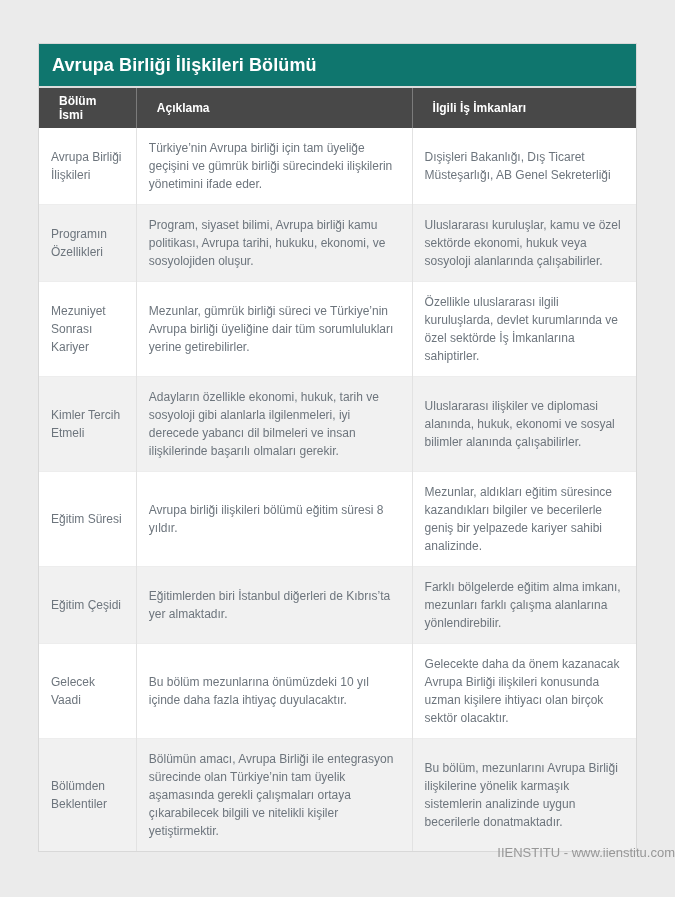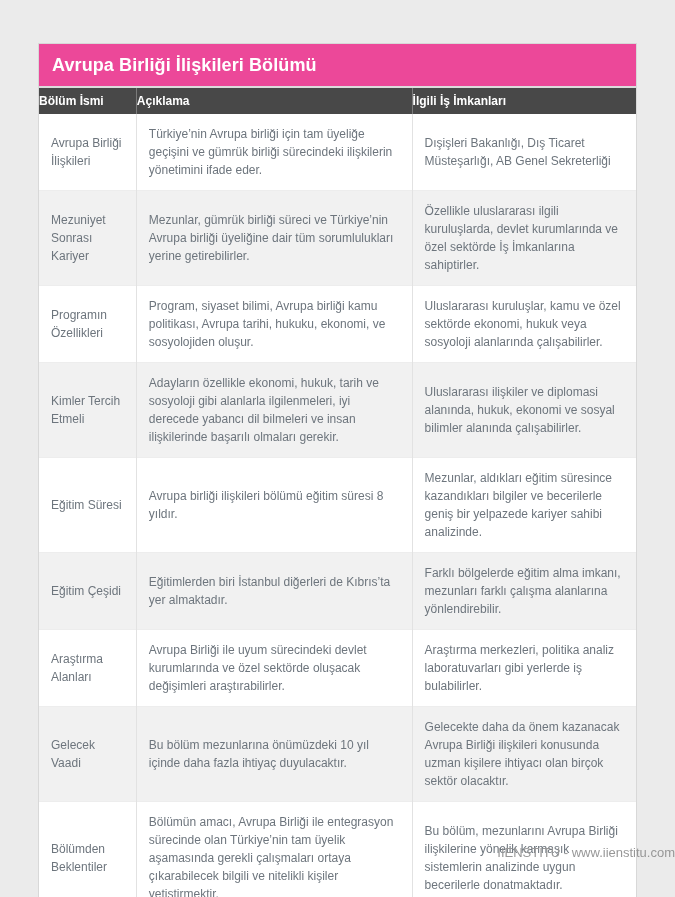--- a/index.html
+++ b/index.html
@@ -19,21 +19,21 @@
   .card {
     position: absolute;
     left: 38px;
     top: 43px;
     width: 599px;
     background: #ffffff;
     border: 1px solid #d8d8d8;
     box-sizing: border-box;
   }
   .title-bar {
-    background: #ec4899;
+    background: #0f766e;
     color: #ffffff;
     font-size: 18px;
     font-weight: bold;
     padding: 11px 22px 10px 13px;
     border-bottom: 2px solid #dcdcdc;
     letter-spacing: 0.1px;
   }
   table.dept-table {
     width: 100%;
     border-collapse: collapse;
@@ -41,21 +41,21 @@
   }
   table.dept-table col.col-name   { width: 16.3%; }
   table.dept-table col.col-desc   { width: 46.2%; }
   table.dept-table col.col-jobs   { width: 37.5%; }
   thead th {
     background: #484848;
     color: #ffffff;
     font-size: 12px;
     font-weight: bold;
     text-align: left;
-    padding: 6px 0;
+    padding: 6px 20px;
     border-left: 1px solid rgba(255,255,255,0.28);
   }
   thead th:first-child { border-left: none; }
   tbody td {
     font-size: 12px;
     line-height: 1.5;
     color: #6d757d;
     padding: 11px 12px;
     vertical-align: middle;
     border-left: 1px solid #e2e2e2;
@@ -96,54 +96,49 @@
         </tr>
       </thead>
       <tbody id="table-body">
   <tr>
     <td class="c-name">Avrupa Birliği İlişkileri</td>
     <td class="c-desc">Türkiye’nin Avrupa birliği için tam üyeliğe geçişini ve gümrük birliği sürecindeki ilişkilerin yönetimini ifade eder.</td>
     <td class="c-jobs">Dışişleri Bakanlığı, Dış Ticaret Müsteşarlığı, AB Genel Sekreterliği</td>
   </tr>
 
   <tr>
+    <td class="c-name">Programın Özellikleri</td>
+    <td class="c-desc">Program, siyaset bilimi, Avrupa birliği kamu politikası, Avrupa tarihi, hukuku, ekonomi, ve sosyolojiden oluşur.</td>
+    <td class="c-jobs">Uluslararası kuruluşlar, kamu ve özel sektörde ekonomi, hukuk veya sosyoloji alanlarında çalışabilirler.</td>
+  </tr>
+
+  <tr>
     <td class="c-name">Mezuniyet Sonrası Kariyer</td>
     <td class="c-desc">Mezunlar, gümrük birliği süreci ve Türkiye’nin Avrupa birliği üyeliğine dair tüm sorumlulukları yerine getirebilirler.</td>
     <td class="c-jobs">Özellikle uluslararası ilgili kuruluşlarda, devlet kurumlarında ve özel sektörde İş İmkanlarına sahiptirler.</td>
-  </tr>
-
-  <tr>
-    <td class="c-name">Programın Özellikleri</td>
-    <td class="c-desc">Program, siyaset bilimi, Avrupa birliği kamu politikası, Avrupa tarihi, hukuku, ekonomi, ve sosyolojiden oluşur.</td>
-    <td class="c-jobs">Uluslararası kuruluşlar, kamu ve özel sektörde ekonomi, hukuk veya sosyoloji alanlarında çalışabilirler.</td>
   </tr>
 
   <tr>
     <td class="c-name">Kimler Tercih Etmeli</td>
     <td class="c-desc">Adayların özellikle ekonomi, hukuk, tarih ve sosyoloji gibi alanlarla ilgilenmeleri, iyi derecede yabancı dil bilmeleri ve insan ilişkilerinde başarılı olmaları gerekir.</td>
     <td class="c-jobs">Uluslararası ilişkiler ve diplomasi alanında, hukuk, ekonomi ve sosyal bilimler alanında çalışabilirler.</td>
   </tr>
 
   <tr>
     <td class="c-name">Eğitim Süresi</td>
     <td class="c-desc">Avrupa birliği ilişkileri bölümü eğitim süresi 8 yıldır.</td>
     <td class="c-jobs">Mezunlar, aldıkları eğitim süresince kazandıkları bilgiler ve becerilerle geniş bir yelpazede kariyer sahibi analizinde.</td>
   </tr>
 
   <tr>
     <td class="c-name">Eğitim Çeşidi</td>
     <td class="c-desc">Eğitimlerden biri İstanbul diğerleri de Kıbrıs’ta yer almaktadır.</td>
     <td class="c-jobs">Farklı bölgelerde eğitim alma imkanı, mezunları farklı çalışma alanlarına yönlendirebilir.</td>
   </tr>
 
-  <tr>
-    <td class="c-name">Araştırma Alanları</td>
-    <td class="c-desc">Avrupa Birliği ile uyum sürecindeki devlet kurumlarında ve özel sektörde oluşacak değişimleri araştırabilirler.</td>
-    <td class="c-jobs">Araştırma merkezleri, politika analiz laboratuvarları gibi yerlerde iş bulabilirler.</td>
-  </tr>
 
   <tr>
     <td class="c-name">Gelecek Vaadi</td>
     <td class="c-desc">Bu bölüm mezunlarına önümüzdeki 10 yıl içinde daha fazla ihtiyaç duyulacaktır.</td>
     <td class="c-jobs">Gelecekte daha da önem kazanacak Avrupa Birliği ilişkileri konusunda uzman kişilere ihtiyacı olan birçok sektör olacaktır.</td>
   </tr>
 
 
   <tr>
     <td class="c-name">Bölümden Beklentiler</td>

